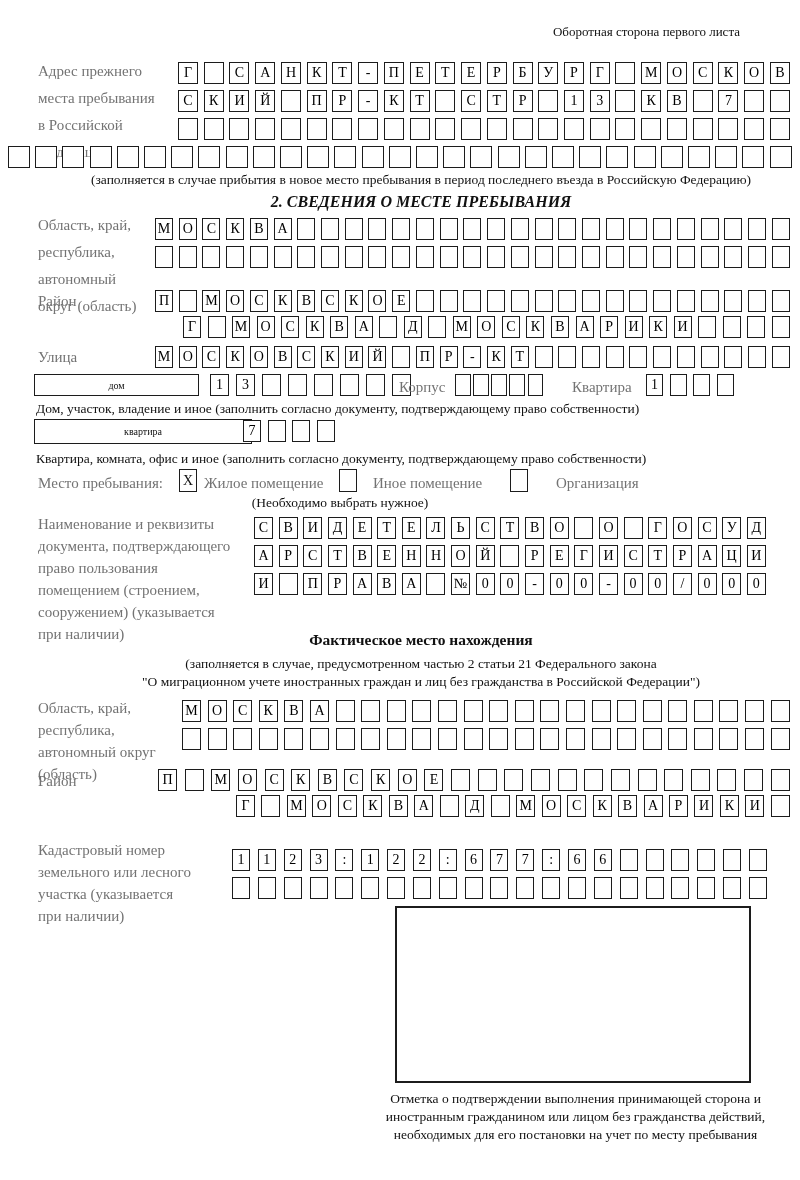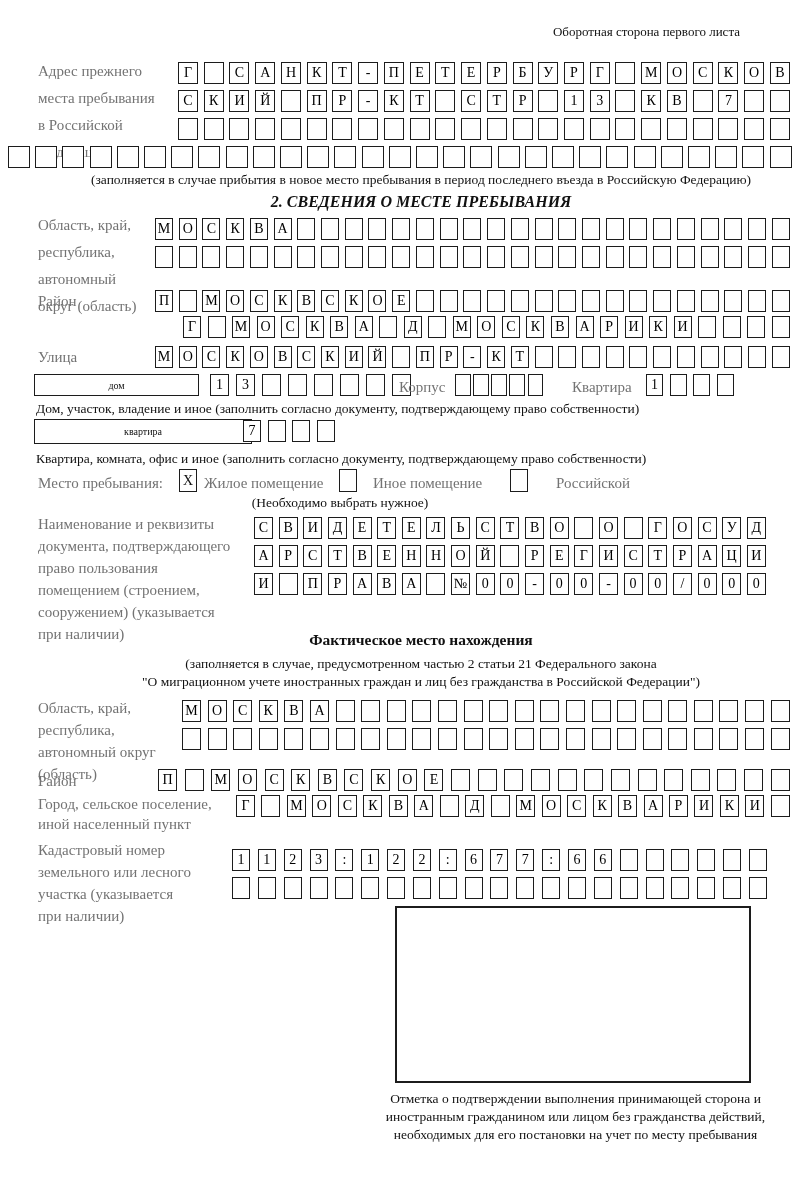--- a/index.html
+++ b/index.html
@@ -351,21 +351,21 @@
       <div class="cell"></div>
     </div>
   <div class="abs note" style="left:36px;top:451px;">Квартира, комната, офис и иное (заполнить согласно документу, подтверждающему право собственности)</div>
 
   <div class="abs lbl" style="left:38px;top:470px;">Место пребывания:</div>
   <div class="abs checkbox" style="left:179px;top:469px;">X</div>
   <div class="abs lbl" style="left:204px;top:470px;">Жилое помещение</div>
   <div class="abs checkbox" style="left:339px;top:469px;"></div>
   <div class="abs lbl" style="left:373px;top:470px;">Иное помещение</div>
   <div class="abs checkbox" style="left:510px;top:469px;"></div>
-  <div class="abs lbl" style="left:556px;top:470px;">Российской</div>
+  <div class="abs lbl" style="left:556px;top:470px;">Организация</div>
   <div class="abs note" style="left:170px;top:495px;width:340px;text-align:center;">(Необходимо выбрать нужное)</div>
 
   <div class="abs lbl mid" style="left:38px;top:513px;width:210px;">Наименование и реквизиты
 документа, подтверждающего
 право пользования
 помещением (строением,
 сооружением) (указывается
 при наличии)</div>
   <div class="abs boxrow cw19" style="left:254px;top:517px;width:512px;">
       <div class="cell">С</div>
@@ -519,22 +519,20 @@
       <div class="cell"></div>
       <div class="cell"></div>
       <div class="cell"></div>
       <div class="cell"></div>
       <div class="cell"></div>
       <div class="cell"></div>
       <div class="cell"></div>
       <div class="cell"></div>
     </div>
 
-  <div class="abs lbl tight" style="left:38px;top:794px;width:200px;">Город, сельское поселение,
-иной населенный пункт</div>
   <div class="abs boxrow cw19" style="left:236px;top:795px;width:554px;">
       <div class="cell">Г</div>
       <div class="cell"></div>
       <div class="cell">М</div>
       <div class="cell">О</div>
       <div class="cell">С</div>
       <div class="cell">К</div>
       <div class="cell">В</div>
       <div class="cell">А</div>
       <div class="cell"></div>

